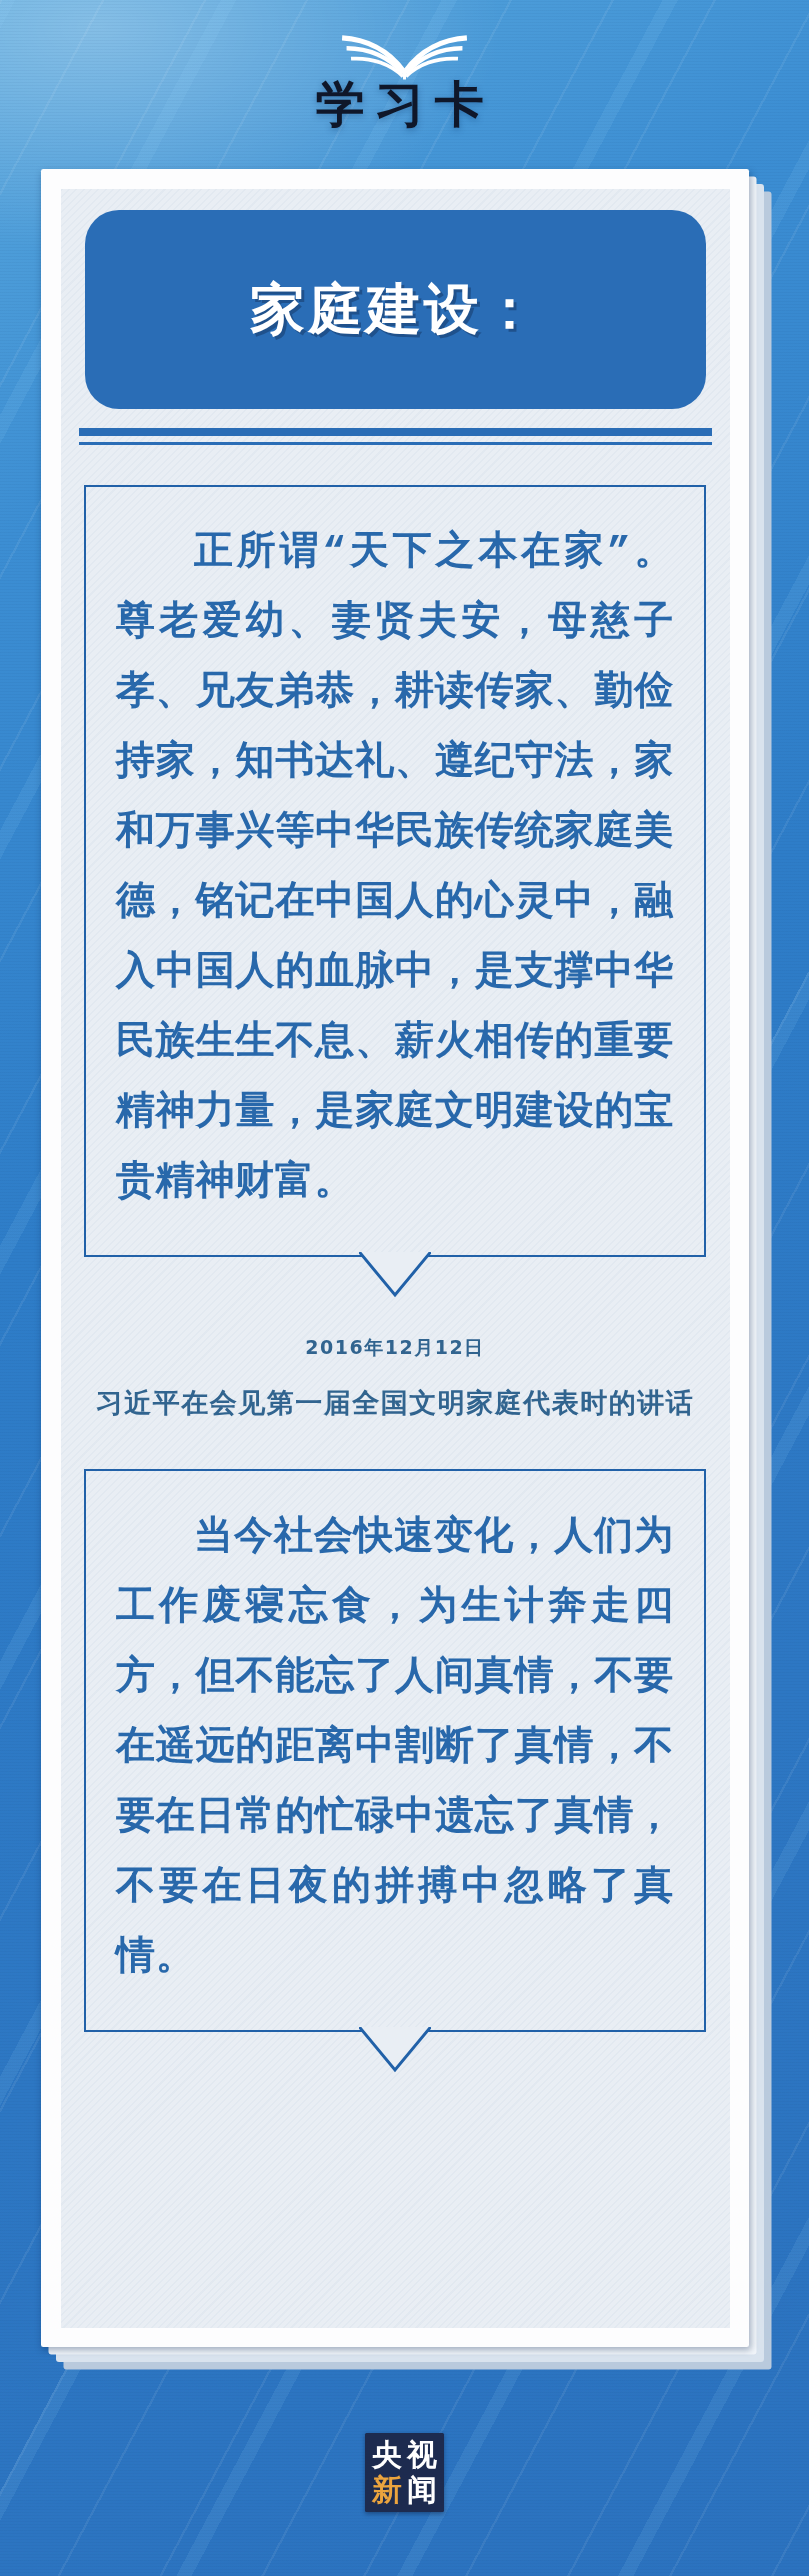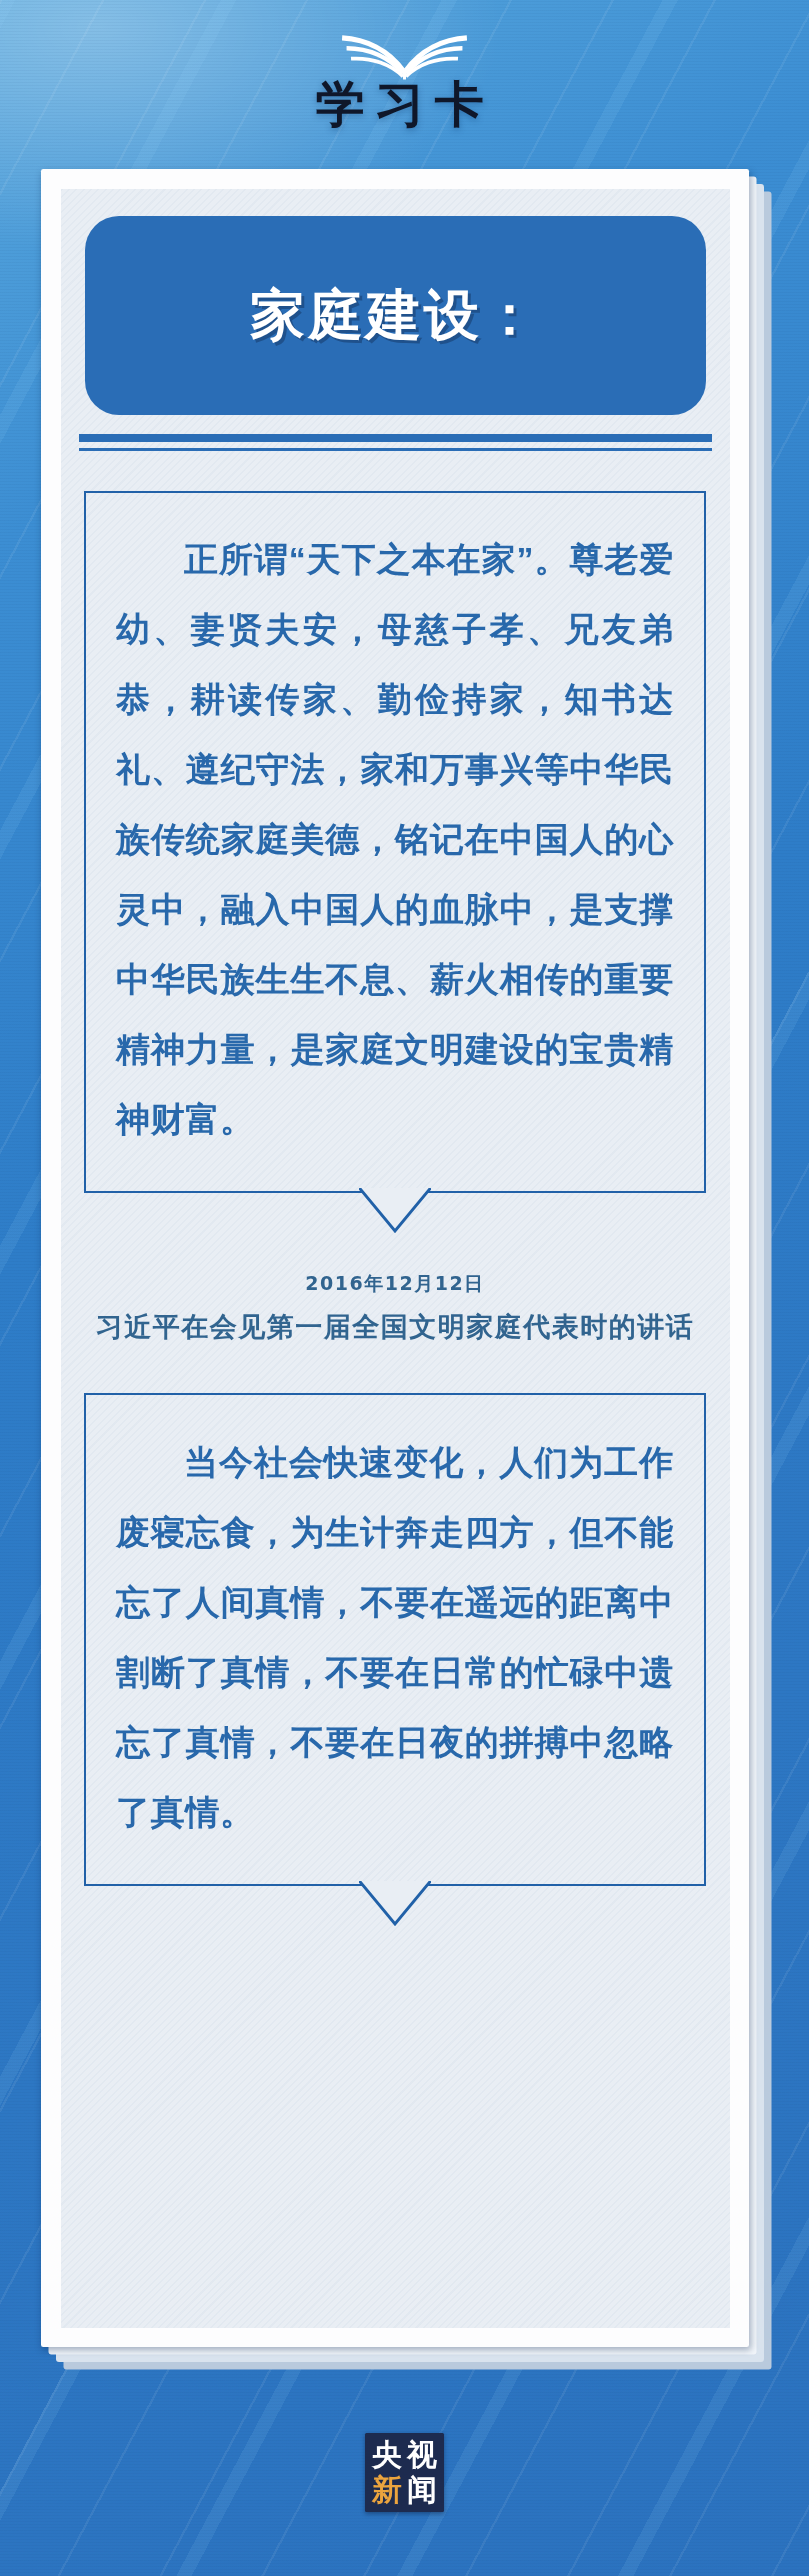--- a/index.html
+++ b/index.html
@@ -39,47 +39,47 @@
   .card-face{
     position:absolute;inset:0;background:#fdfdfe;border-radius:2.2px;
     box-shadow:1.5px 3px 7.5px rgba(5,35,80,.35);
   }
   .inner{
     position:absolute;inset:19.5px;background:#e9eef4;display:flow-root;
     background-image:repeating-linear-gradient(135deg, rgba(176,195,214,.12) 0 1.5px, rgba(176,195,214,0) 1.5px 5.2px);
   }
   
   .title-box{
-    width:621px;height:199px;margin:27px auto 0;background:#2a6db6;border-radius:34px;
+    width:621px;height:199px;margin:21px auto 0;background:#2a6db6;border-radius:34px;
     display:flex;flex-direction:column;justify-content:center;align-items:center;
     row-gap:10.5px;
   }
   .title-line{
     color:#ffffff;font-size:55px;font-weight:bold;letter-spacing:3px;line-height:1.1;
     text-shadow:3px 3px 0 rgba(21,58,106,.55);
     font-style:normal;
   }
   .rule{margin:19.5px auto 0;width:633px;height:7.5px;background:#2a6db6;}
   .rule.thin{margin-top:6px;height:3px;}
   
   .quote-box{
     position:relative;width:622px;margin:40px auto 0;border:2.2px solid #2161a8;
     padding:31.5px 30px 37px;box-sizing:border-box;background:transparent;
   }
   .quote-box.second{margin-top:48px;}
   .quote-text{
-    margin:0;color:#2868ab;font-size:34px;line-height:70px;text-align:justify;
-    text-indent:2em;font-family:Liberation Sans, sans-serif;
+    margin:0;color:#2868ab;font-size:39px;line-height:70px;text-align:justify;
+    text-indent:2em;font-family:Liberation Mono, monospace;
     font-weight:bold;letter-spacing:0.7px;
   }
   .notch{position:absolute;left:50%;top:100%;transform:translate(-50%,-3px);width:72px;height:46px;}
   
   .attribution{margin-top:78px;text-align:center;color:#31648f;}
   .attribution .date{font-size:19px;font-weight:bold;letter-spacing:1.5px;}
-  .attribution .source{margin-top:12px;font-size:27px;font-weight:bold;letter-spacing:1.5px;}
+  .attribution .source{margin-top:24px;font-size:27px;font-weight:bold;letter-spacing:1.5px;}
   
   .logo{
     position:absolute;left:365px;top:2433px;width:79px;height:79px;background:#1d2b4f;
     display:grid;grid-template-columns:1fr 1fr;grid-template-rows:1fr 1fr;
     align-items:center;justify-items:center;padding:4.5px;box-sizing:border-box;
     border-radius:1.5px;box-shadow:0 1.5px 4.5px rgba(5,20,50,.4);
   }
   .logo span{color:#ffffff;font-size:30px;font-weight:bold;line-height:1;}
   .logo span.orange{color:#eba43e;}
 </style>

